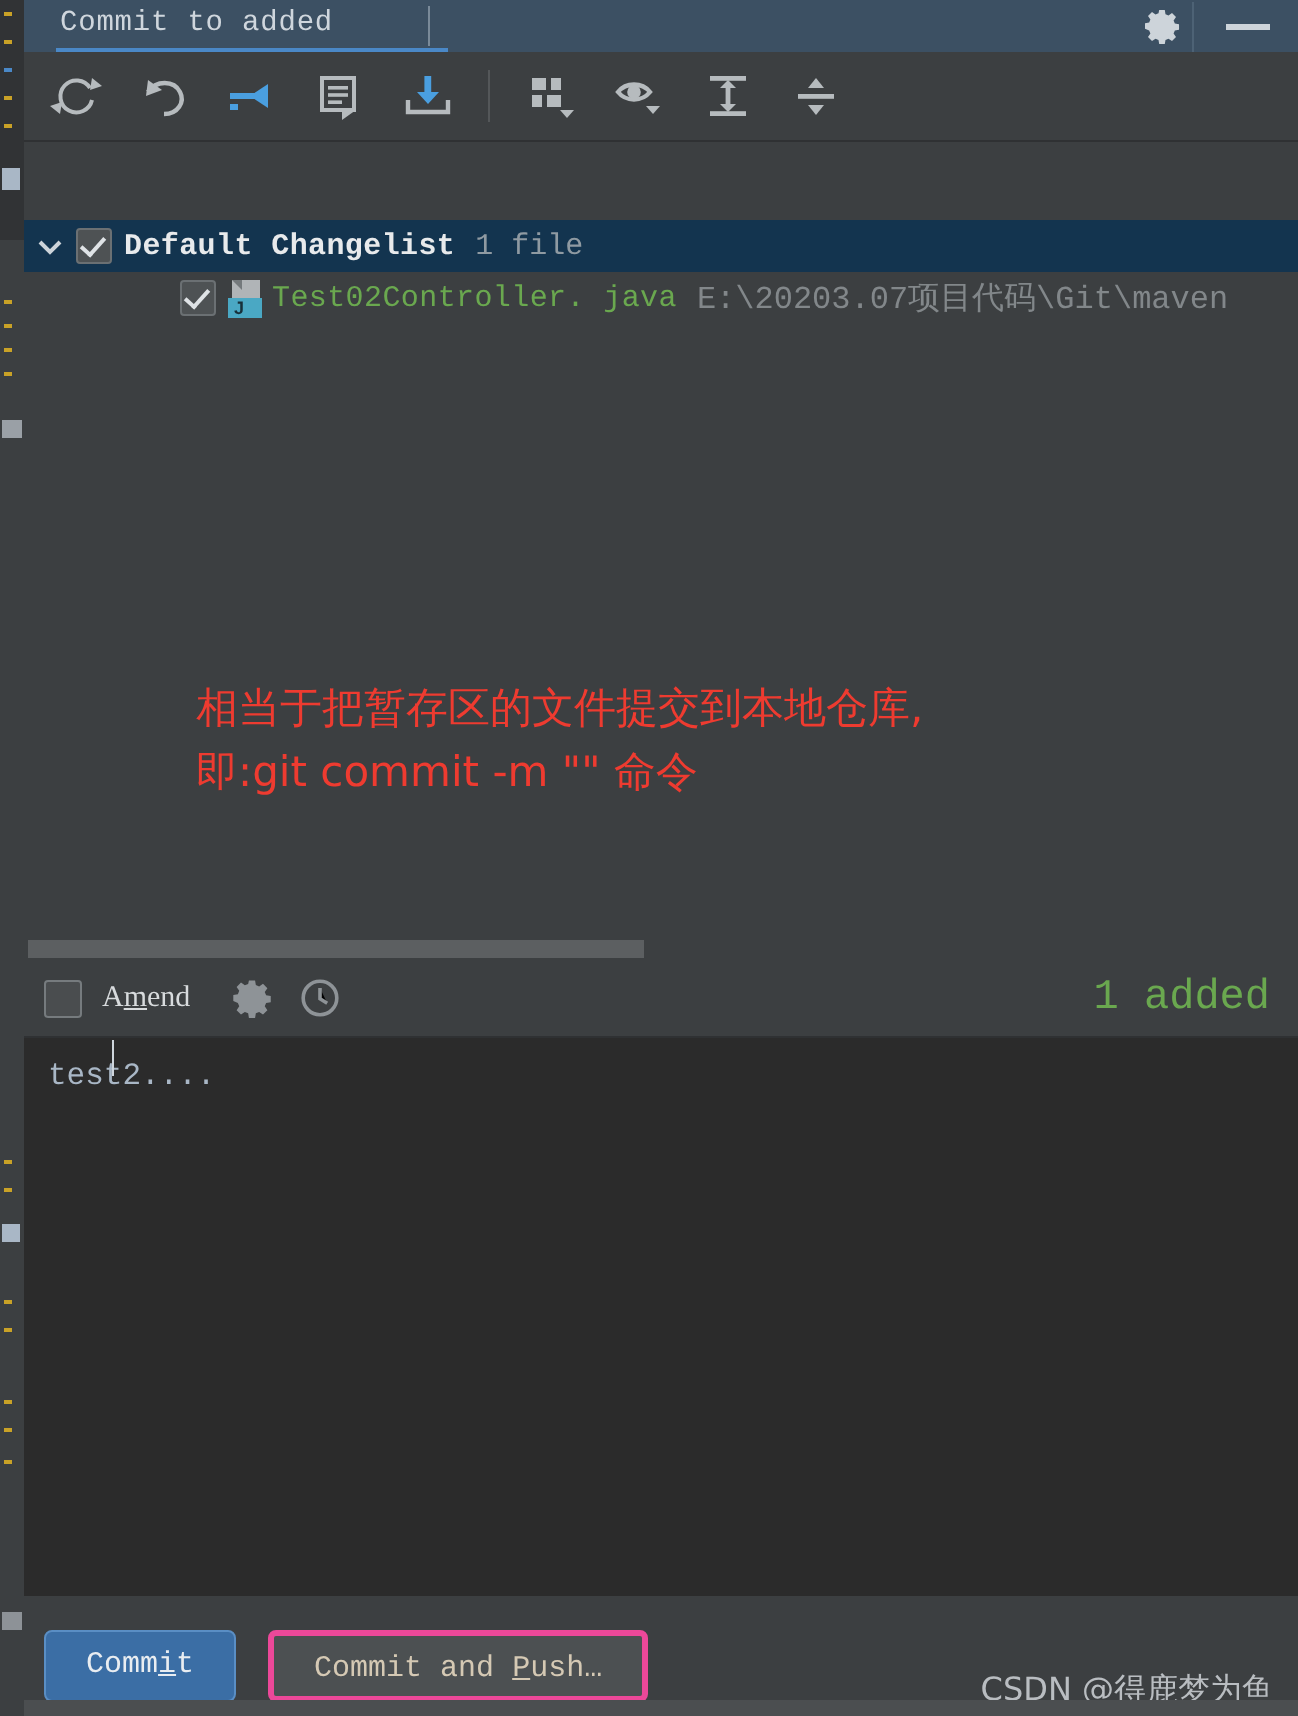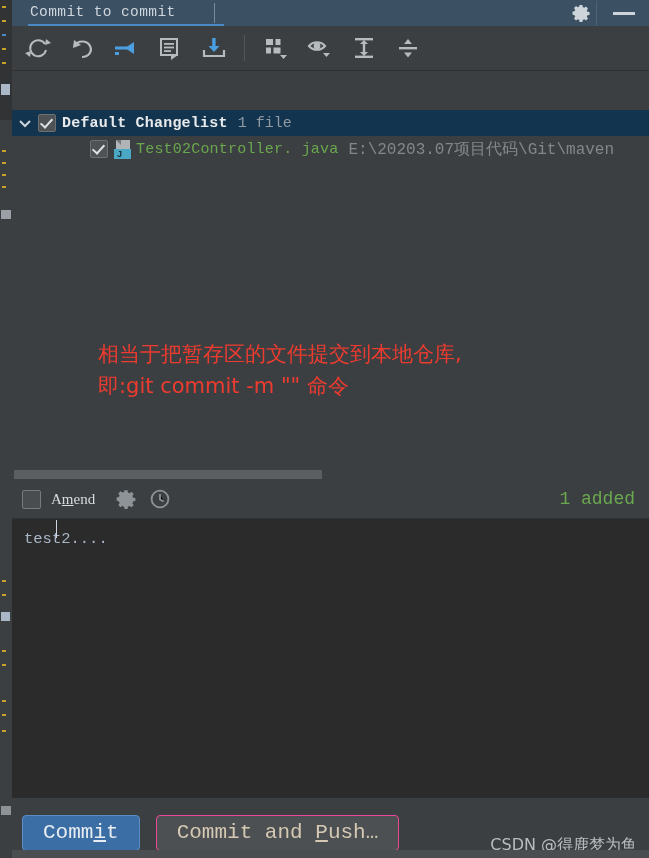--- a/index.html
+++ b/index.html
@@ -279,21 +279,21 @@
   .amend-label u { text-decoration: underline; }
   .amend-icon {
     width: 22px; height: 22px;
     margin-right: 12px;
     position: relative;
   }
   .added-count {
     position: absolute;
     right: 14px;
     font-family: "Liberation Mono", monospace;
-    font-size: 18px;
+    font-size: 21px;
     color: #6aa84f;
   }
 
   
   .msg-area {
     position: relative;
     height: 280px;
     background: #2b2b2b;
     border-top: 1px solid #2f3133;
     padding: 10px 12px;
@@ -318,37 +318,37 @@
   .buttonbar {
     position: relative;
     height: 70px;
     background: #3c3f41;
     display: flex;
     align-items: center;
     padding-left: 10px;
   }
   .btn {
     font-family: "Liberation Mono", monospace;
-    font-size: 21px;
+    font-size: 15px;
     border-radius: 4px;
     height: 36px;
     line-height: 34px;
     padding: 0 20px;
     cursor: pointer;
     box-sizing: border-box;
   }
   .btn u { text-decoration: underline; }
   .btn-primary {
     background: #3b6ea5;
     border: 1px solid #5a8ec4;
     color: #e9edf1;
   }
   .btn-secondary {
     background: #4c5052;
-    border: 1px solid #ec4899;
+    border: 3px solid #ec4899;
     color: #d5c9b4;
     margin-left: 16px;
   }
   .watermark {
     position: absolute;
     right: 12px; bottom: 12px;
     color: #b9bdc1;
     font-size: 16px;
     font-family: "DejaVu Sans", sans-serif;
     pointer-events: none;
@@ -385,21 +385,21 @@
   <div class="mark" style="top:664px;"></div>
   <div class="mark" style="top:700px;"></div>
   <div class="mark" style="top:714px;"></div>
   <div class="mark" style="top:730px;"></div>
   <div class="mark arrow" style="top:806px;background:#8d9297;"></div>
 </div>
 
 <div class="dialog">
 
   <div class="titlebar">
-    <div class="tab">Commit to commit</div>
+    <div class="tab">Commit to added</div>
     <div class="tab-caret"></div>
     <div class="tab-underline"></div>
     <div class="title-divider"></div>
     <div class="gear-btn">
       <svg width="20" height="20" viewBox="0 0 20 20">
         <path fill="#cdd4da" d="M10 6.6a3.4 3.4 0 1 0 0 6.8 3.4 3.4 0 0 0 0-6.8zm0 5a1.6 1.6 0 1 1 0-3.2 1.6 1.6 0 0 1 0 3.2z"></path>
         <path fill="#cdd4da" d="M8.6 2h2.8l.35 2.1 1.5.62 1.75-1.2 2 2-1.2 1.75.62 1.5 2.1.35v2.8l-2.1.35-.62 1.5 1.2 1.75-2 2-1.75-1.2-1.5.62-.35 2.1H8.6l-.35-2.1-1.5-.62-1.75 1.2-2-2 1.2-1.75-.62-1.5L1.5 11.4V8.6l2.08-.35.62-1.5-1.2-1.75 2-2 1.75 1.2 1.5-.62z"></path>
       </svg>
     </div>
     <div class="min-btn">

